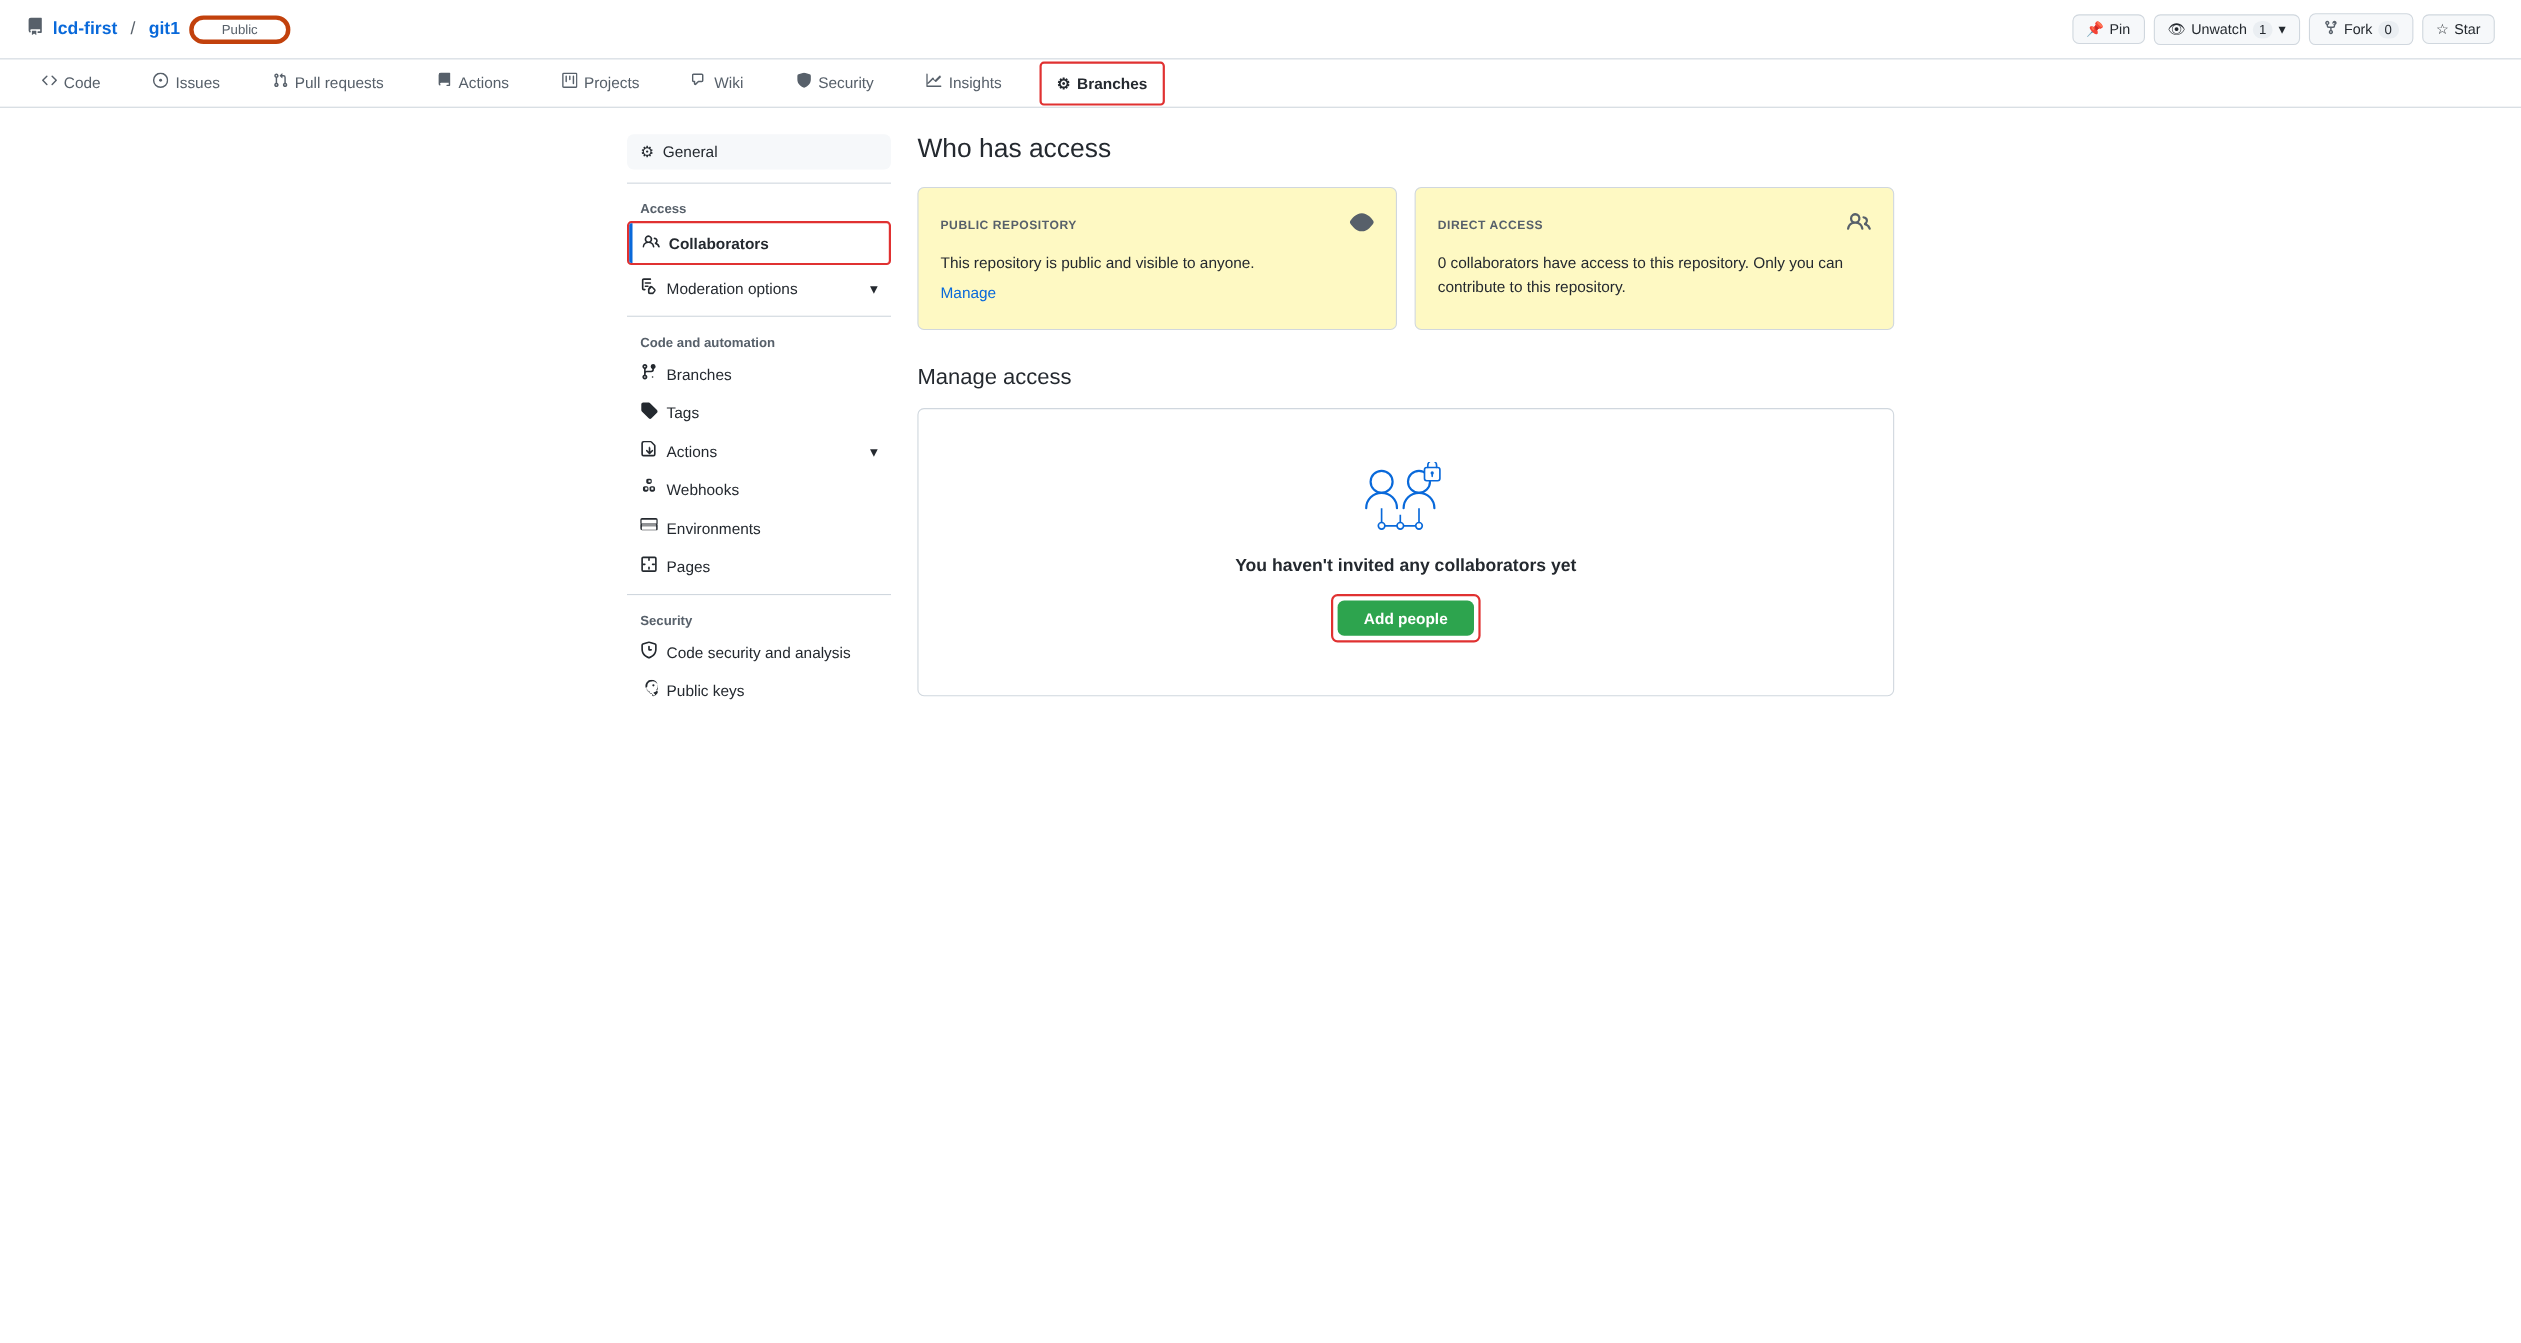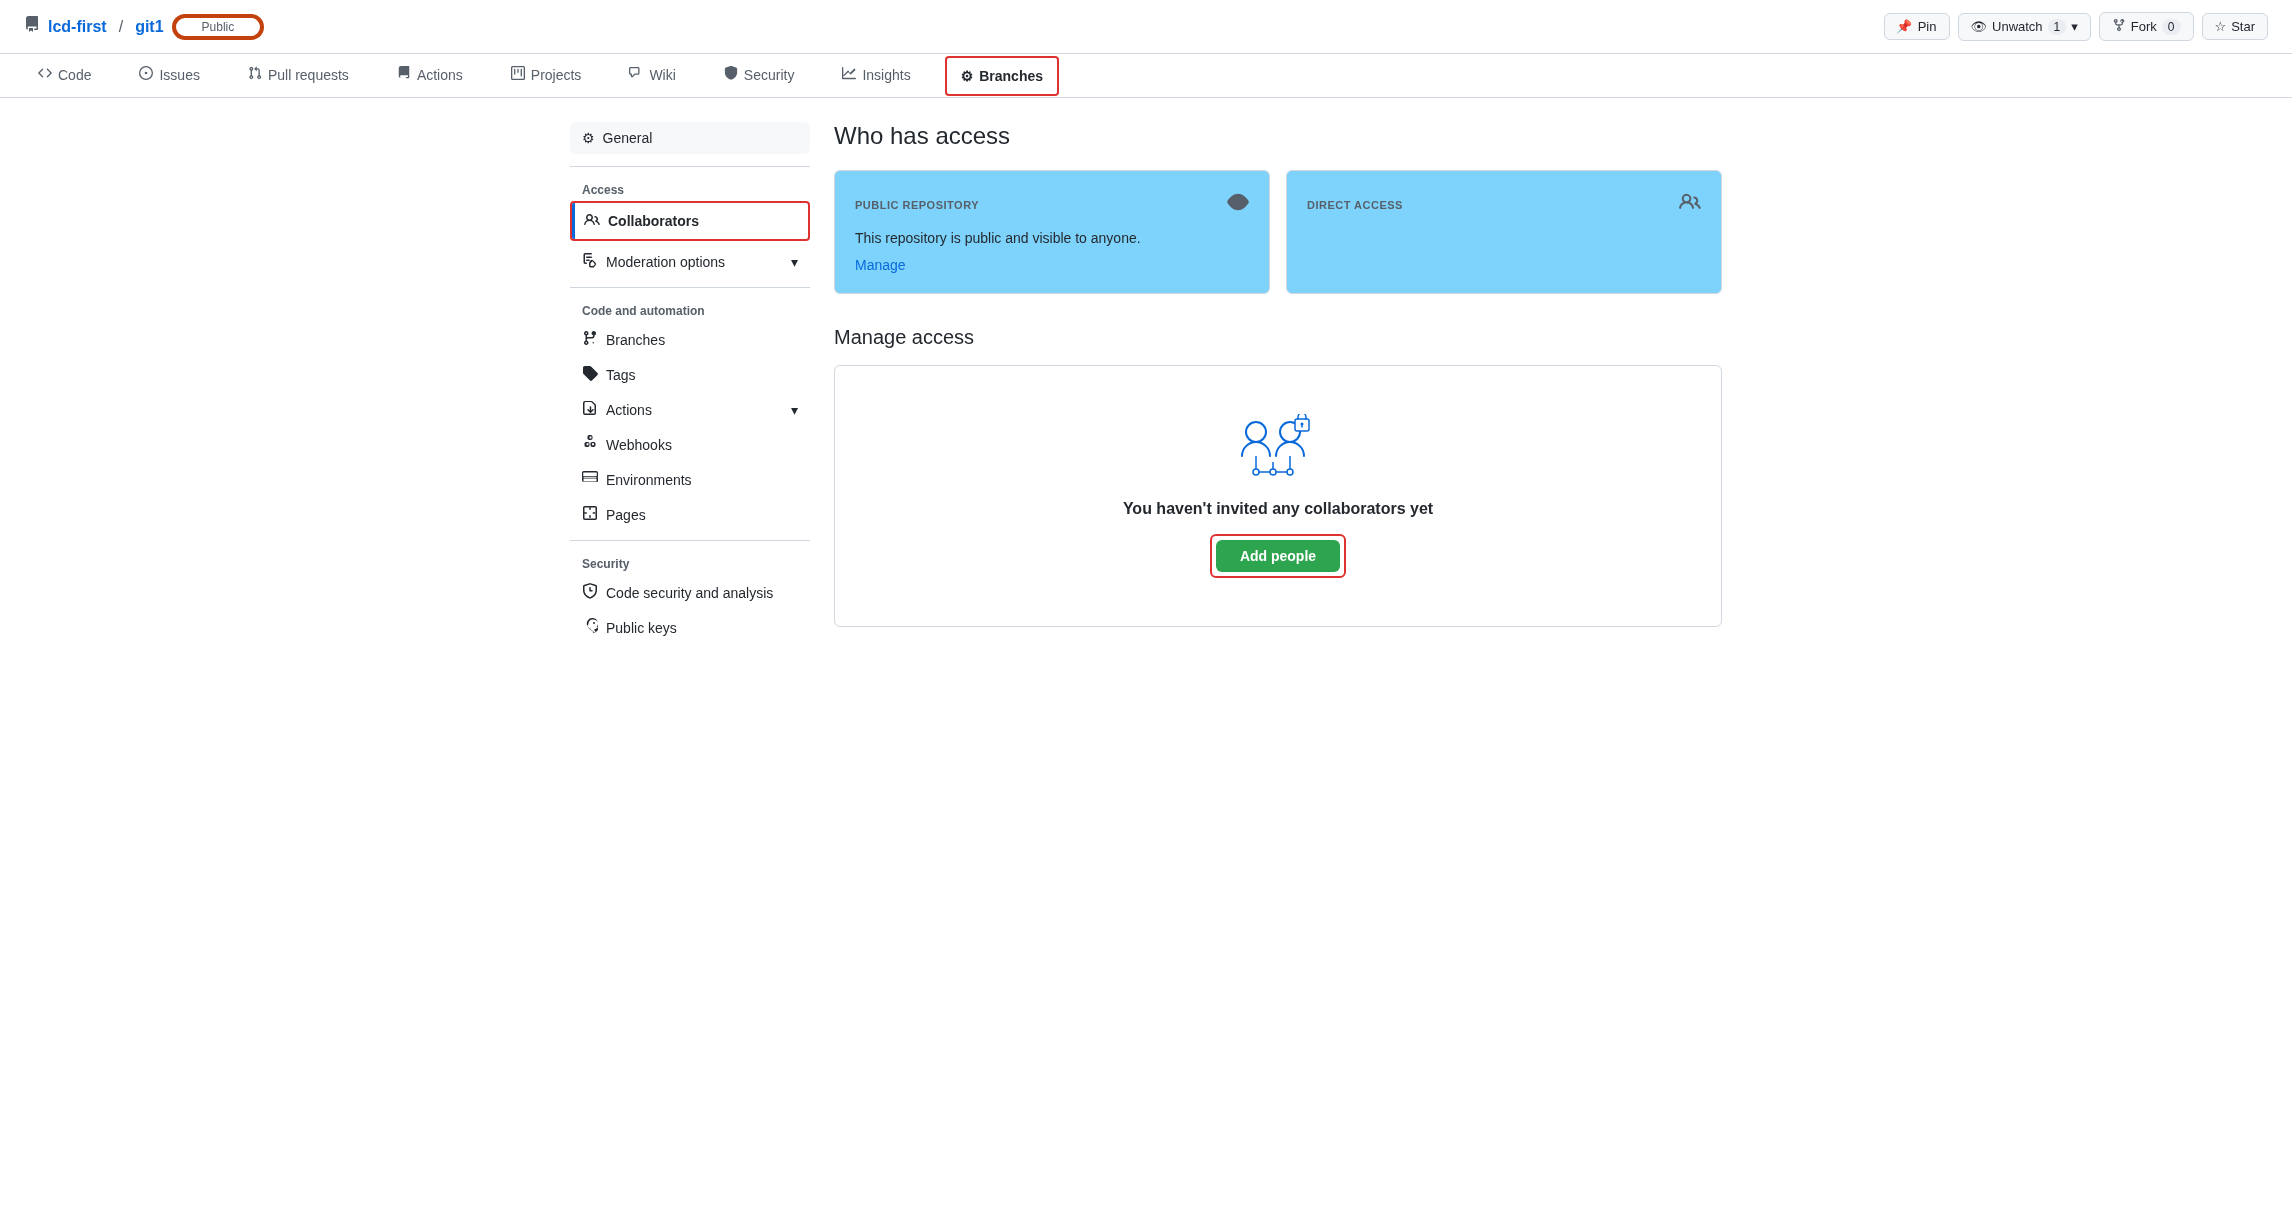--- a/index.html
+++ b/index.html
@@ -152,21 +152,21 @@
     }
 
     
     .access-cards {
       display: flex;
       gap: 16px;
       margin-bottom: 32px;
     }
     .access-card {
       flex: 1;
-      background: #7dd3fc;
+      background: #fef9c3;
       border: 1px solid #d0d7de;
       border-radius: 6px;
       padding: 20px;
     }
     .access-card-header {
       display: flex;
       justify-content: space-between;
       align-items: center;
       margin-bottom: 10px;
     }
@@ -467,20 +467,21 @@
       </div>
       <div class="access-card">
         <div class="access-card-header">
           <span class="access-card-label">DIRECT ACCESS</span>
           <span class="access-card-icon">
             <svg width="22" height="22" viewBox="0 0 16 16" fill="#57606a">
                 <path d="M2 5.5a3.5 3.5 0 115.898 2.549 5.507 5.507 0 013.034 4.084.75.75 0 11-1.482.235 4.001 4.001 0 00-7.9 0 .75.75 0 01-1.482-.236A5.507 5.507 0 013.102 8.05 3.49 3.49 0 012 5.5zM11 4a3.001 3.001 0 012.22 5.018 5.01 5.01 0 012.56 3.012.749.749 0 01-.885.954.752.752 0 01-.549-.514 3.507 3.507 0 00-2.522-2.372.75.75 0 01-.574-.73v-.352a.75.75 0 01.416-.672A1.5 1.5 0 0011 5.5.75.75 0 0111 4zm-5.5-.5a2 2 0 100 4 2 2 0 000-4z"></path>
               </svg>
           </span>
         </div>
+        <p class="access-card-text">0 collaborators have access to this repository. Only you can contribute to this repository.</p>
       </div>
     </div>
 
     <h3 class="manage-access-title">Manage access</h3>
     <div class="manage-access-box">
       
       <div class="collab-svg-container">
         <svg width="80" height="70" viewBox="0 0 80 70" fill="none" xmlns="http://www.w3.org/2000/svg">
 
           <circle cx="18" cy="18" r="10" stroke="#0969da" stroke-width="2" fill="none"></circle>

